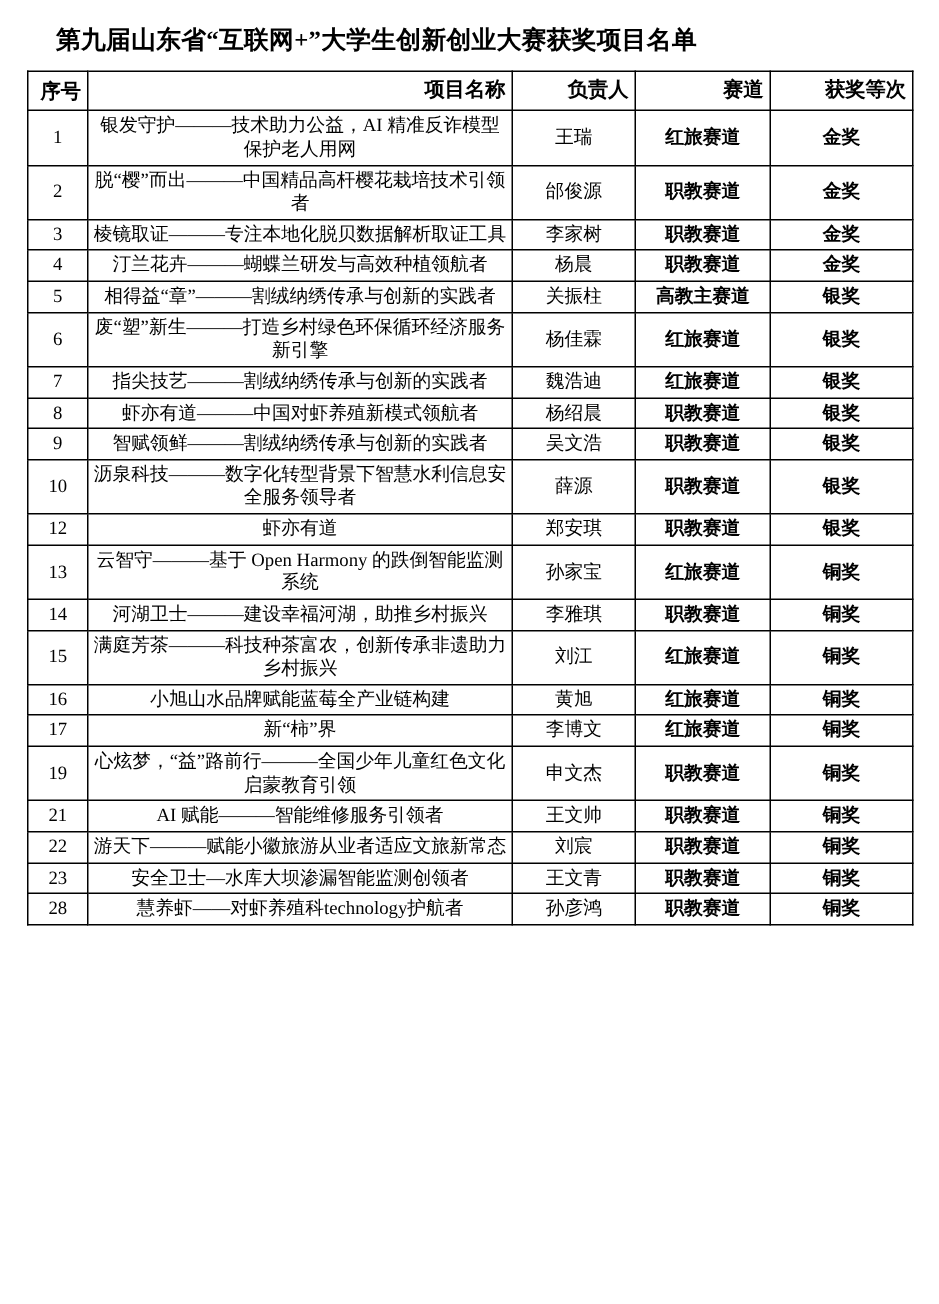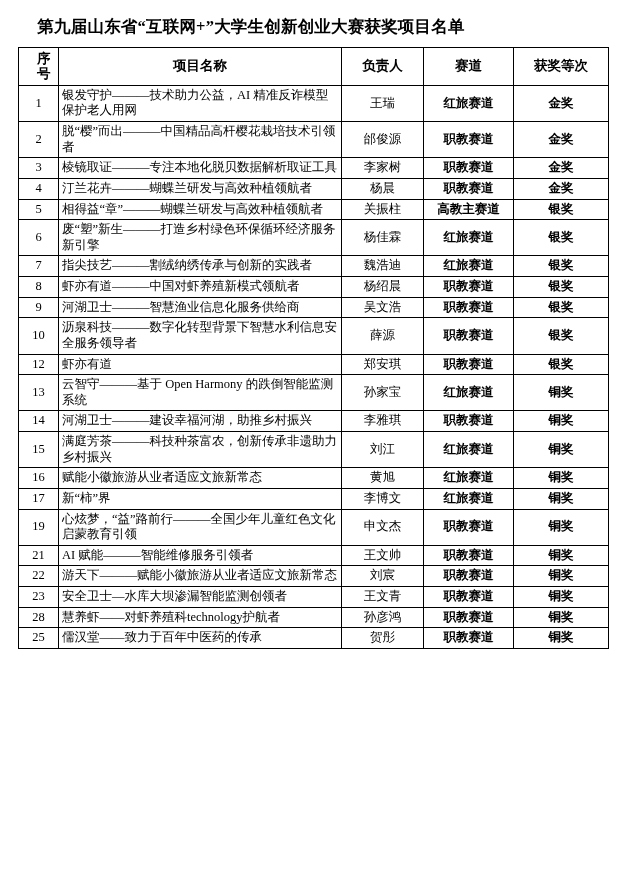--- a/index.html
+++ b/index.html
@@ -40,38 +40,38 @@
   table.award-table td {
     border: 1px solid #000000;
     font-family: "Liberation Serif", serif;
     font-size: 12.5px;
     line-height: 1.25;
     padding: 2px 3px;
     vertical-align: middle;
   }
   table.award-table thead th {
     font-weight: bold;
-    text-align: center;
+    text-align: right;
     font-size: 13.5px;
-    padding: 4px 18px;
+    padding: 4px 4px;
   }
   col.c-no    { width: 40px; }
   col.c-name  { width: 283px; }
   col.c-lead  { width: 82px; }
   col.c-track { width: 90px; }
   col.c-award { width: 95px; }
 
   td.cell-no,
   td.cell-lead,
   td.cell-track,
   td.cell-award {
     text-align: center;
   }
   td.cell-name {
-    text-align: left;
+    text-align: center;
     padding-left: 5px;
   }
   td.cell-track,
   td.cell-award {
     font-weight: bold;
   }
   .hdr-no-inner {
     line-height: 1.05;
   }
 </style>
@@ -125,21 +125,21 @@
         </tr>
       <tr>
           <td class="cell-no">4</td>
           <td class="cell-name">汀兰花卉———蝴蝶兰研发与高效种植领航者</td>
           <td class="cell-lead">杨晨</td>
           <td class="cell-track">职教赛道</td>
           <td class="cell-award">金奖</td>
         </tr>
       <tr>
           <td class="cell-no">5</td>
-          <td class="cell-name">相得益“章”———蝴蝶兰研发与高效种植领航者</td>
+          <td class="cell-name">相得益“章”———割绒纳绣传承与创新的实践者</td>
           <td class="cell-lead">关振柱</td>
           <td class="cell-track">高教主赛道</td>
           <td class="cell-award">银奖</td>
         </tr>
       <tr>
           <td class="cell-no">6</td>
           <td class="cell-name">废“塑”新生———打造乡村绿色环保循环经济服务新引擎</td>
           <td class="cell-lead">杨佳霖</td>
           <td class="cell-track">红旅赛道</td>
           <td class="cell-award">银奖</td>
@@ -153,21 +153,21 @@
         </tr>
       <tr>
           <td class="cell-no">8</td>
           <td class="cell-name">虾亦有道———中国对虾养殖新模式领航者</td>
           <td class="cell-lead">杨绍晨</td>
           <td class="cell-track">职教赛道</td>
           <td class="cell-award">银奖</td>
         </tr>
       <tr>
           <td class="cell-no">9</td>
-          <td class="cell-name">河湖卫士———智慧渔业信息化服务供给商</td>
+          <td class="cell-name">智赋领鲜———割绒纳绣传承与创新的实践者</td>
           <td class="cell-lead">吴文浩</td>
           <td class="cell-track">职教赛道</td>
           <td class="cell-award">银奖</td>
         </tr>
       <tr>
           <td class="cell-no">10</td>
           <td class="cell-name">沥泉科技———数字化转型背景下智慧水利信息安全服务领导者</td>
           <td class="cell-lead">薛源</td>
           <td class="cell-track">职教赛道</td>
           <td class="cell-award">银奖</td>
@@ -195,21 +195,21 @@
         </tr>
       <tr>
           <td class="cell-no">15</td>
           <td class="cell-name">满庭芳茶———科技种茶富农，创新传承非遗助力乡村振兴</td>
           <td class="cell-lead">刘江</td>
           <td class="cell-track">红旅赛道</td>
           <td class="cell-award">铜奖</td>
         </tr>
       <tr>
           <td class="cell-no">16</td>
-          <td class="cell-name">赋能小徽旅游从业者适应文旅新常态</td>
+          <td class="cell-name">小旭山水品牌赋能蓝莓全产业链构建</td>
           <td class="cell-lead">黄旭</td>
           <td class="cell-track">红旅赛道</td>
           <td class="cell-award">铜奖</td>
         </tr>
       <tr>
           <td class="cell-no">17</td>
           <td class="cell-name">新“柿”界</td>
           <td class="cell-lead">李博文</td>
           <td class="cell-track">红旅赛道</td>
           <td class="cell-award">铜奖</td>
@@ -242,23 +242,16 @@
           <td class="cell-track">职教赛道</td>
           <td class="cell-award">铜奖</td>
         </tr>
       <tr>
           <td class="cell-no">28</td>
           <td class="cell-name">慧养虾——对虾养殖科technology护航者</td>
           <td class="cell-lead">孙彦鸿</td>
           <td class="cell-track">职教赛道</td>
           <td class="cell-award">铜奖</td>
         </tr>
-      <tr>
-          <td class="cell-no">25</td>
-          <td class="cell-name">儒汉堂——致力于百年中医药的传承</td>
-          <td class="cell-lead">贺彤</td>
-          <td class="cell-track">职教赛道</td>
-          <td class="cell-award">铜奖</td>
-        </tr>
     </tbody>
   </table>
 
 </div>
 
 </body></html>

